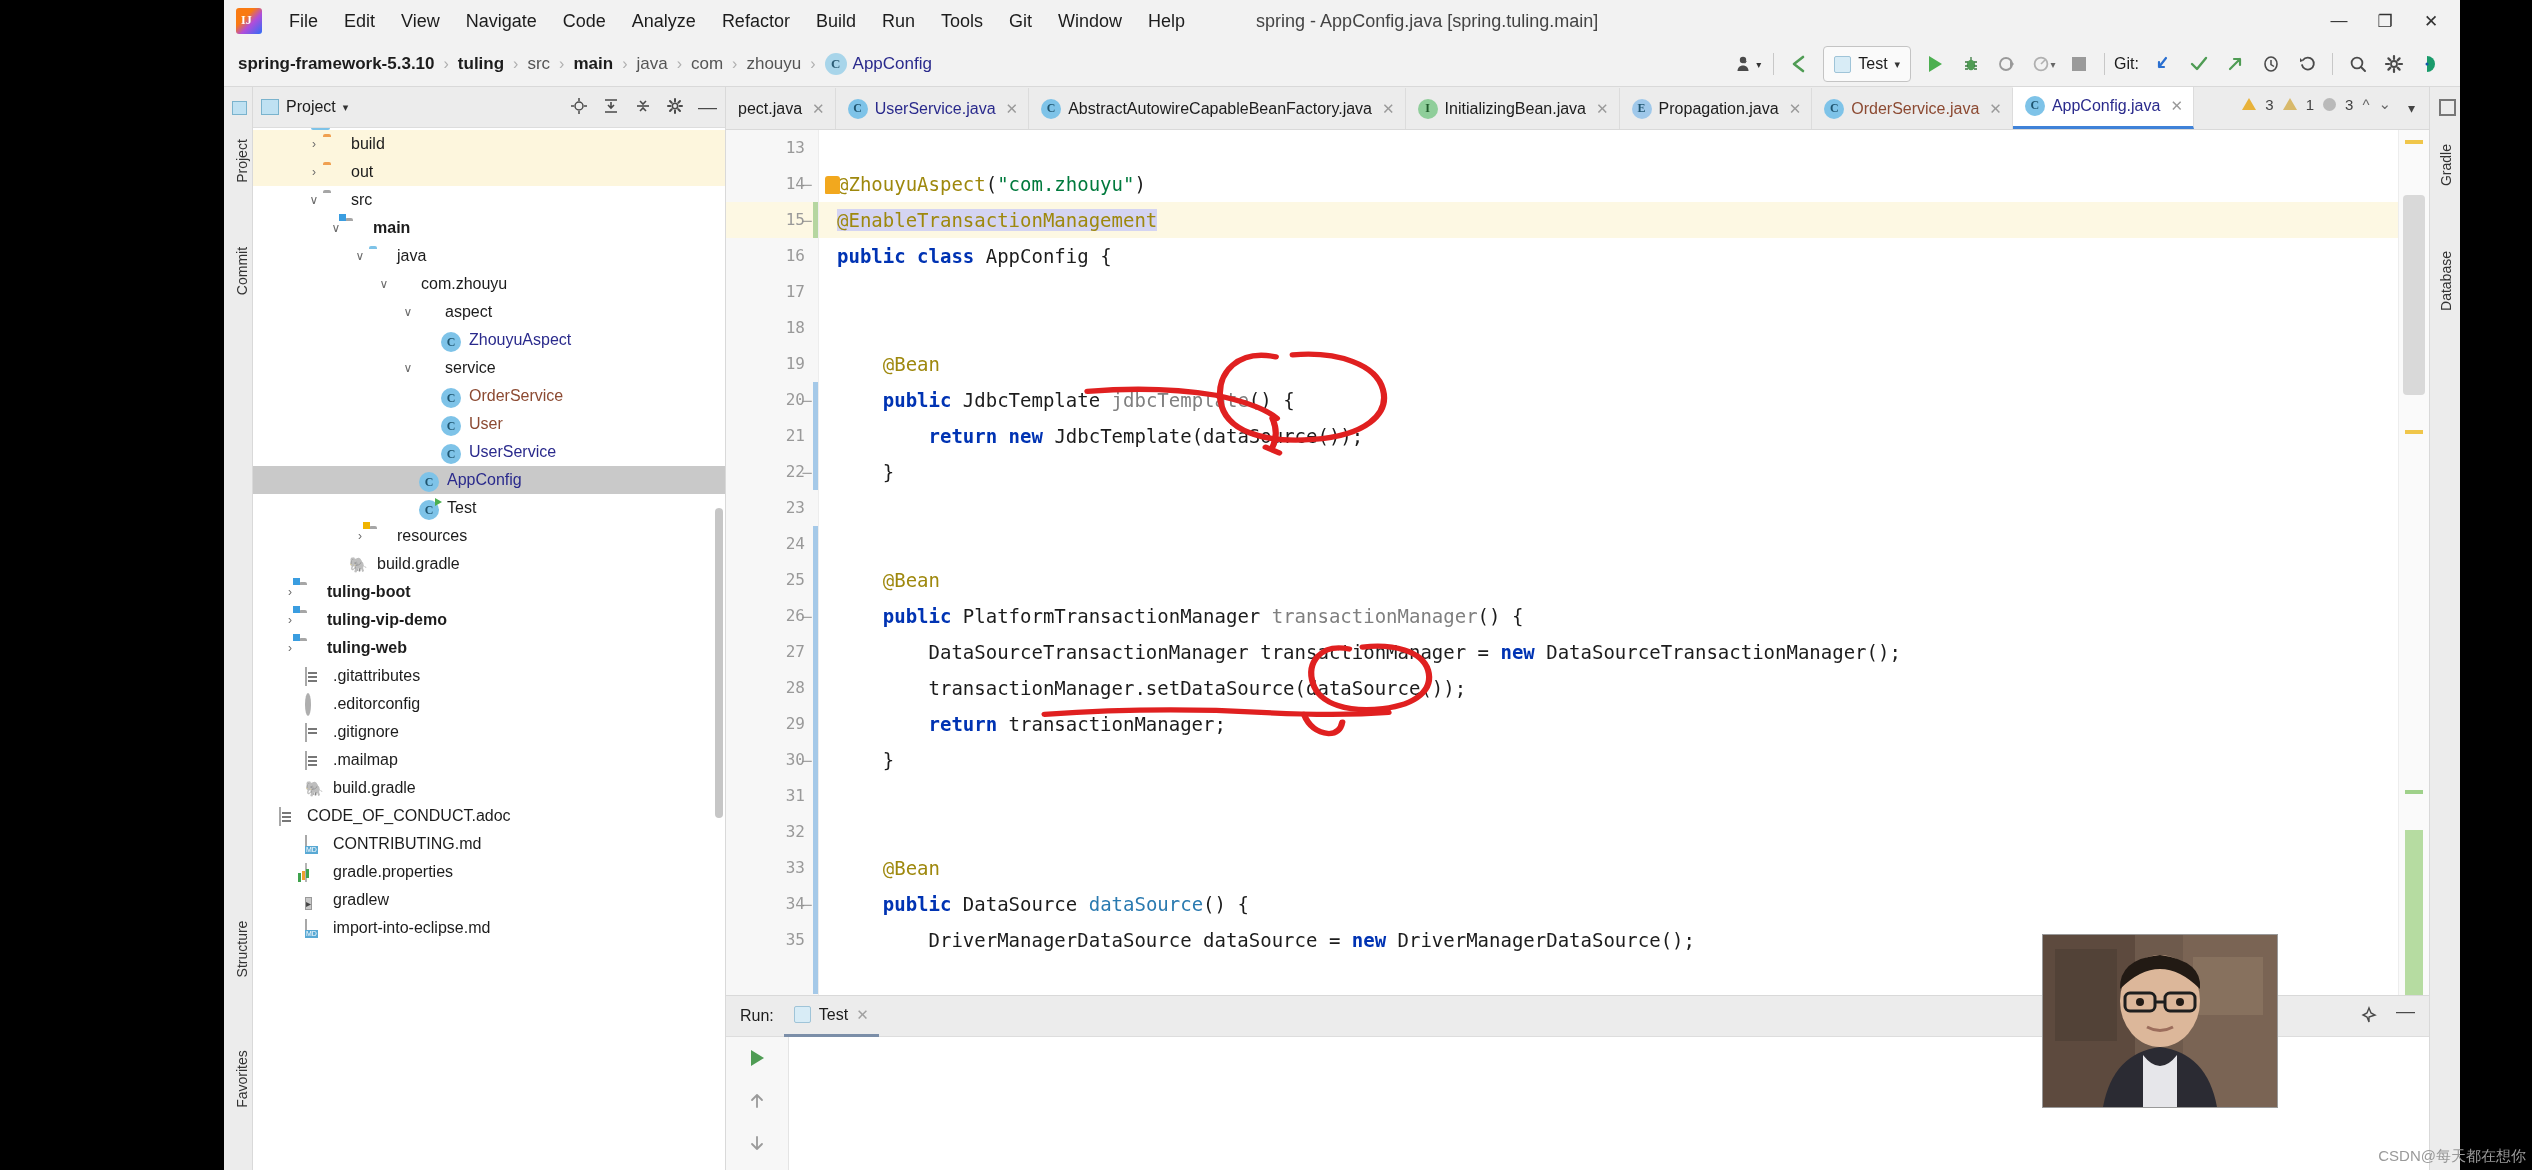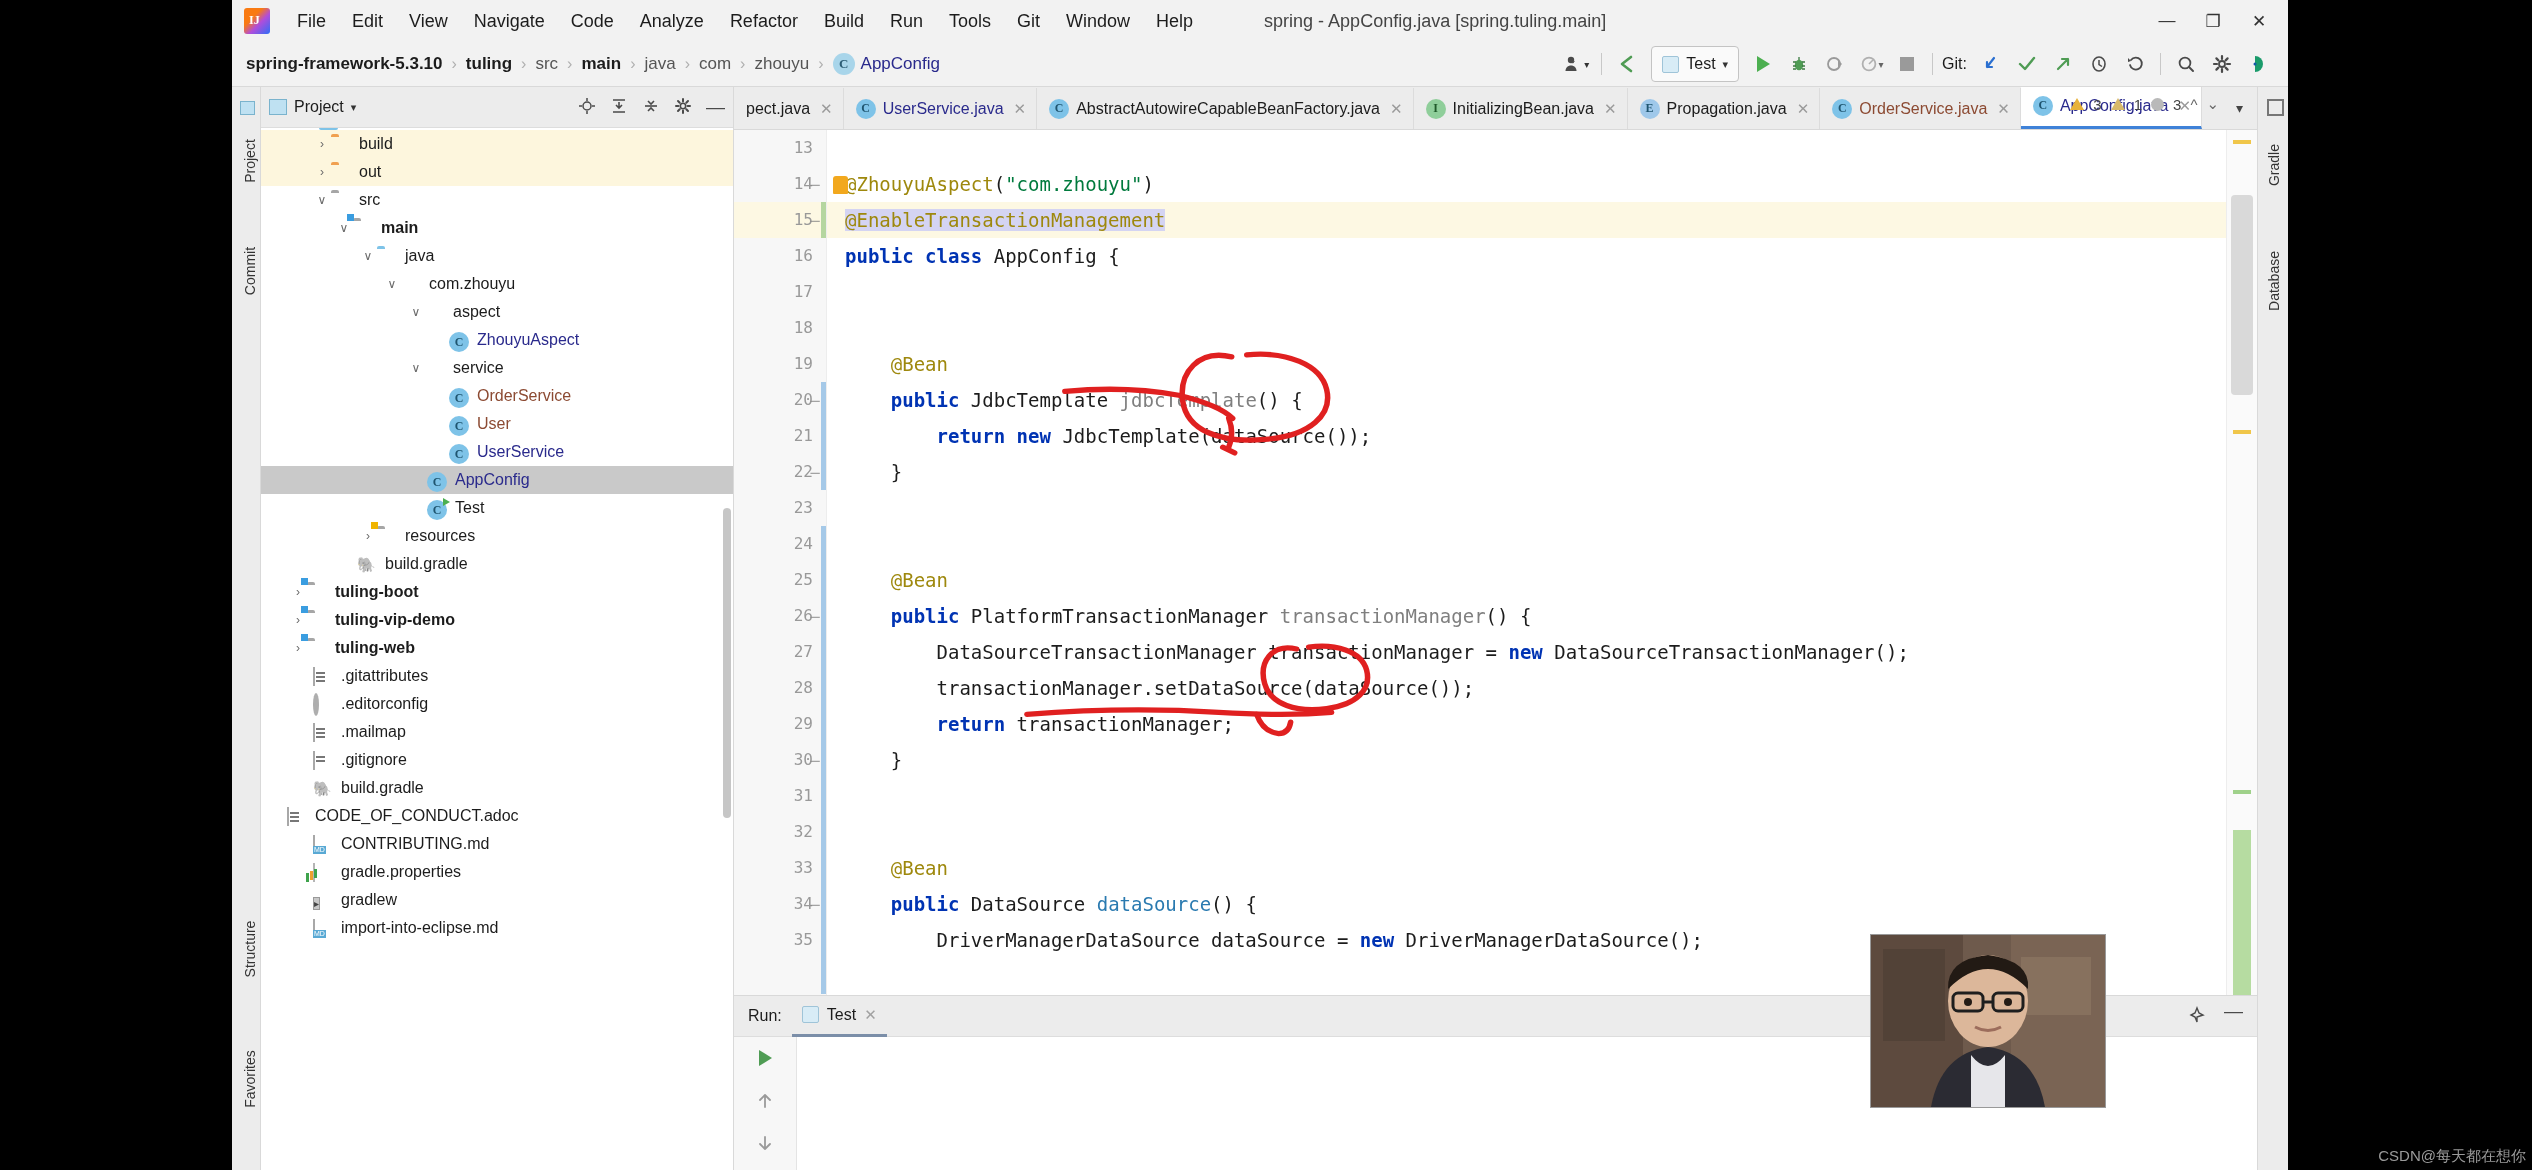--- a/index.html
+++ b/index.html
@@ -1,20 +1,20 @@
 <!DOCTYPE html>
 <html><head>
 <meta charset="utf-8">
 <style>
   html,body{margin:0;padding:0;background:#000;}
   body{width:2532px;height:1170px;overflow:hidden;font-family:"Liberation Sans",sans-serif;}
   #app{position:relative;width:2532px;height:1170px;background:#000;}
 
   
-  .ide{position:absolute;left:232px;top:0;width:2056px;height:1170px;background:#14b8a6;overflow:hidden;}
+  .ide{position:absolute;left:224px;top:0;width:2236px;height:1170px;background:#14b8a6;overflow:hidden;}
 
   
   .menubar{height:42px;display:flex;align-items:center;background:#f2f2f2;padding-left:6px;}
   .logo{width:26px;height:26px;margin:0 14px 0 6px;position:relative;border-radius:3px;
         background:linear-gradient(135deg,#f97a12 0%,#f97a12 35%,#b04ddb 60%,#2d6ef7 100%);}
   .logo .lg-in{position:absolute;left:5px;top:4px;width:15px;height:17px;color:#fff;font-size:12px;
         font-weight:bold;font-family:"Liberation Serif",serif;line-height:17px;}
   .mi{font-size:18px;color:#1c1c1c;padding:3px 13px;cursor:default;white-space:nowrap;}
   .wtitle{font-size:18px;color:#444;margin-left:58px;white-space:nowrap;}
 
@@ -465,26 +465,26 @@
           </div>
           <div class="row" style="padding-left:52px;">
             <span class="ico"><span class="filei"><i class="ln" style="top:4px;"></i><i class="ln" style="top:8px;"></i><i class="ln" style="top:12px;"></i></span></span>
             <span class="lbl">.gitattributes</span>
           </div>
           <div class="row" style="padding-left:52px;">
             <span class="ico"><span class="gear-sm"></span></span>
             <span class="lbl">.editorconfig</span>
           </div>
           <div class="row" style="padding-left:52px;">
+            <span class="ico"><span class="filei"><i class="ln" style="top:4px;"></i><i class="ln" style="top:8px;"></i></span></span>
+            <span class="lbl">.gitignore</span>
+          </div>
+          <div class="row" style="padding-left:52px;">
             <span class="ico"><span class="filei"><i class="ln" style="top:4px;"></i><i class="ln" style="top:8px;"></i><i class="ln" style="top:12px;"></i></span></span>
             <span class="lbl">.mailmap</span>
-          </div>
-          <div class="row" style="padding-left:52px;">
-            <span class="ico"><span class="filei"><i class="ln" style="top:4px;"></i><i class="ln" style="top:8px;"></i></span></span>
-            <span class="lbl">.gitignore</span>
           </div>
           <div class="row" style="padding-left:52px;">
             <span class="ico"><span class="elephant">🐘</span></span>
             <span class="lbl">build.gradle</span>
           </div>
           <div class="row" style="padding-left:26px;">
             <span class="ico"><span class="filei"><i class="ln" style="top:4px;"></i><i class="ln" style="top:8px;"></i><i class="ln" style="top:12px;"></i></span></span>
             <span class="lbl">CODE_OF_CONDUCT.adoc</span>
           </div>
           <div class="row" style="padding-left:52px;">

